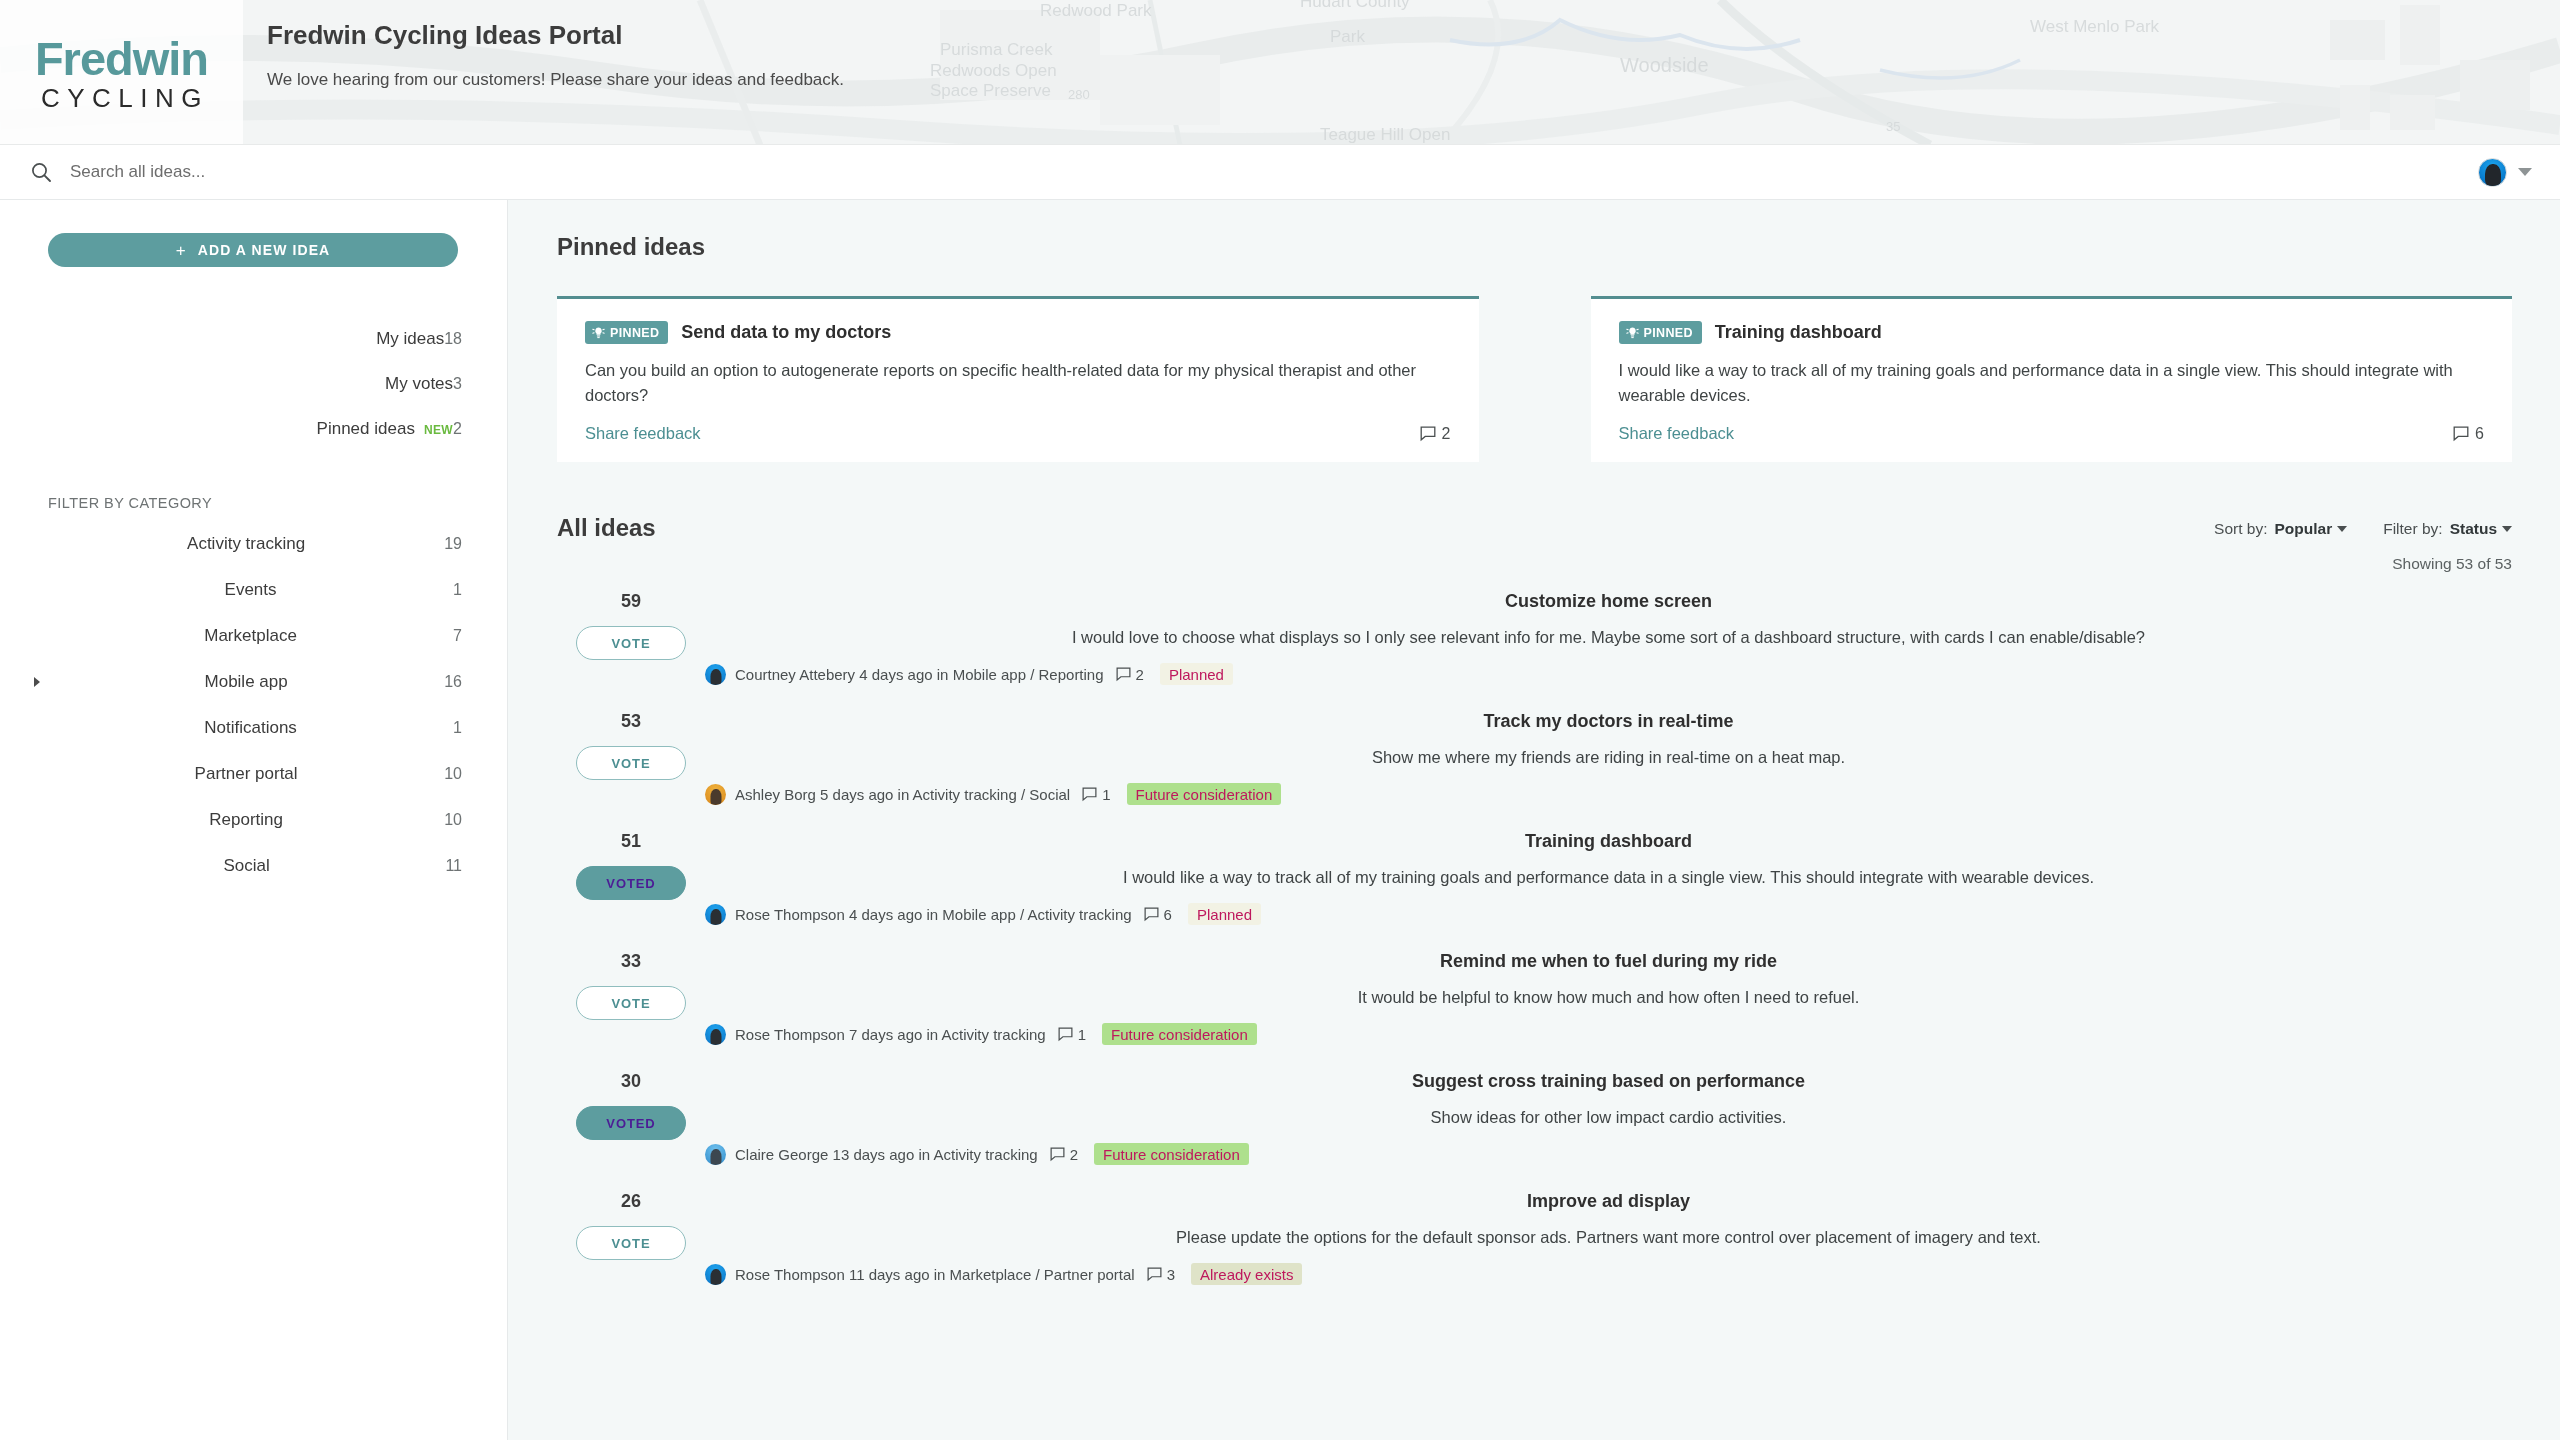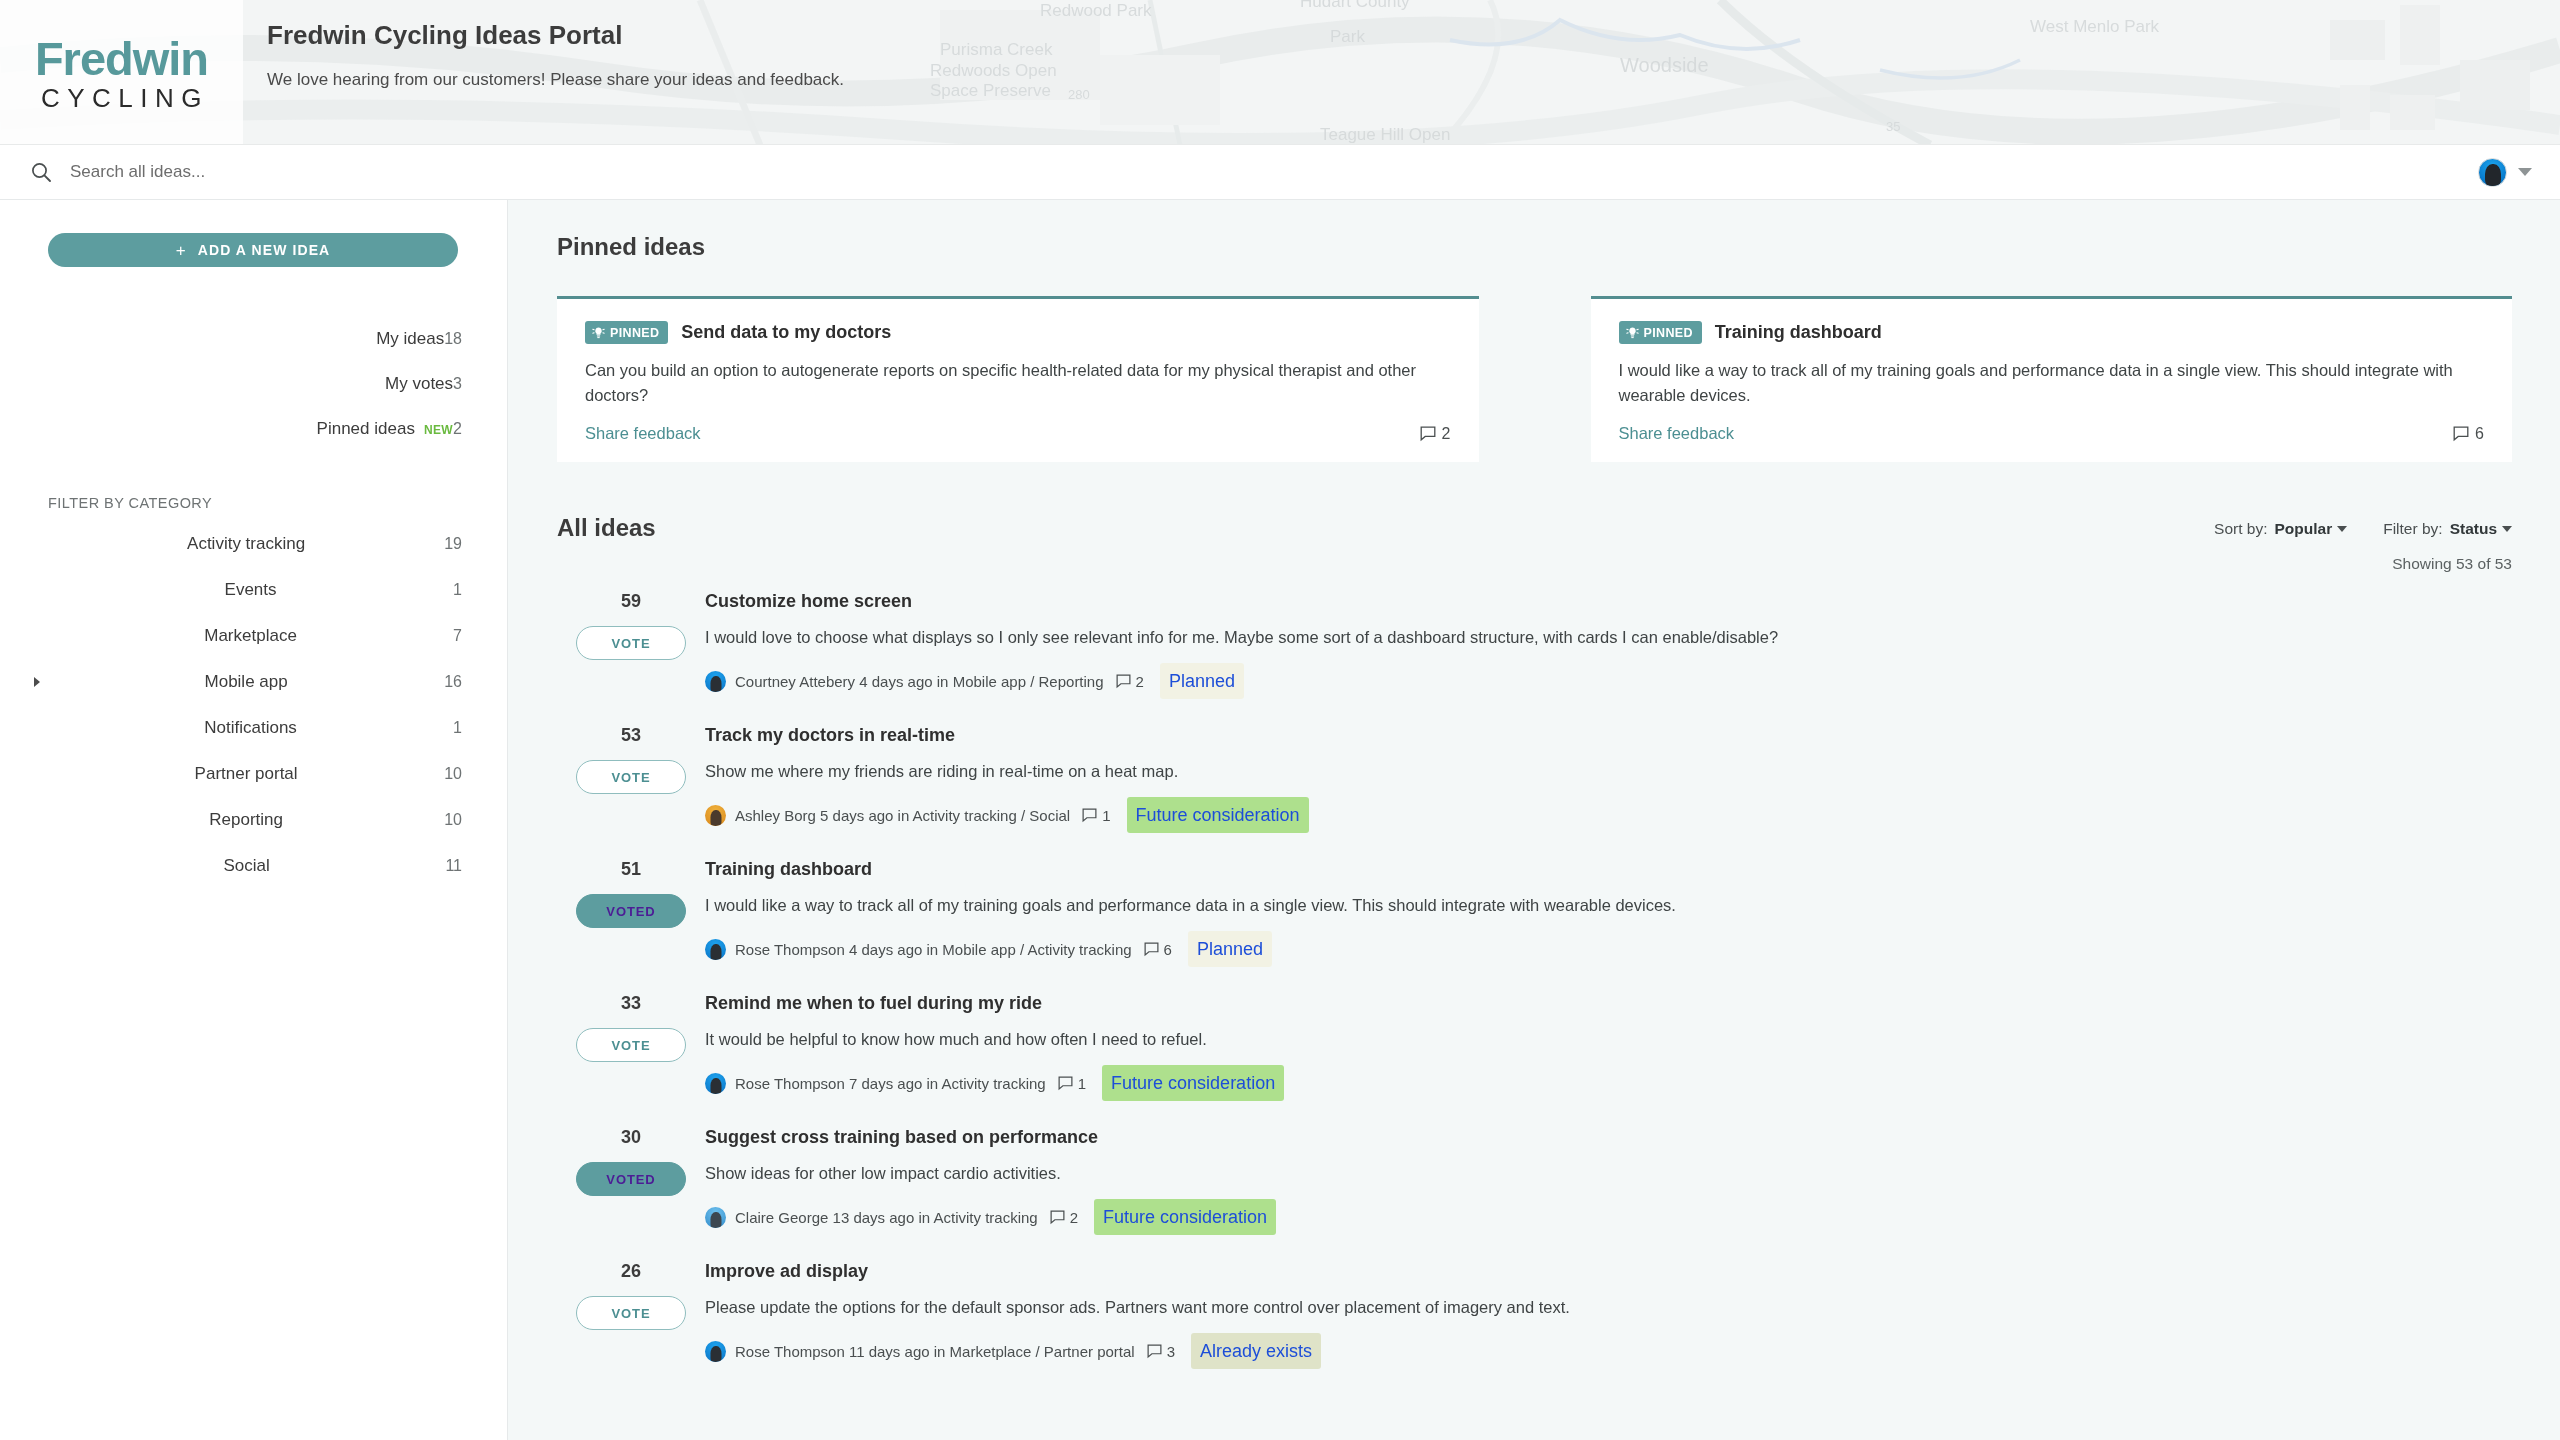--- a/index.html
+++ b/index.html
@@ -254,21 +254,21 @@
     width: 0; height: 0;
     border-left: 5.5px solid transparent;
     border-right: 5.5px solid transparent;
     border-top: 6.5px solid #4a4f50;
     margin-left: -2px;
   }
   .showing { margin-top: 17px; font-size: 15.5px; color: #5b6162; }
 
   
   .idea-list { margin-top: 6px; }
-  .idea-row { display: flex; padding: 12px 0 14px 0; }
+  .idea-row { display: flex; padding: 12px 0 14px 0; text-align: center; }
   .vote-col {
     width: 148px; flex: 0 0 148px;
     display: flex; flex-direction: column; align-items: center;
   }
   .vote-count { font-size: 18px; font-weight: bold; color: #3c3c3c; }
   .vote-btn {
     margin-top: 14px;
     width: 110px; height: 34px;
     border-radius: 17px;
     font-size: 13px; font-weight: bold; letter-spacing: .9px;
@@ -301,26 +301,26 @@
     content:""; position:absolute; left:50%; top:24%;
     width:11px; height:16px; transform:translateX(-50%);
     background:#2a2f34; border-radius: 46% 46% 26% 26%;
   }
   .avatar-sm.a-amber::after { background:#4a3a2c; }
   .avatar-sm.a-sky::after { background:#3c4750; }
   .meta-text { white-space: nowrap; }
   .meta-cmt { display: flex; align-items: center; gap: 5px; margin-left: 3px; }
   .status-pill {
     margin-left: 7px;
-    height: 36px;
+    height: 22px;
     padding: 0 9px;
     border-radius: 3px;
     display: flex; align-items: center;
-    font-size: 18px;
-    color: #1d4ed8;
+    font-size: 15px;
+    color: #be185d;
     white-space: nowrap;
   }
 </style>
 </head>
 <body>
 
 <div class="banner">
   <svg class="banner-map" viewBox="0 0 2560 145" preserveAspectRatio="xMidYMid slice">
     <rect width="2560" height="145" fill="#f3f5f5"></rect>
     <g opacity="0.55">

